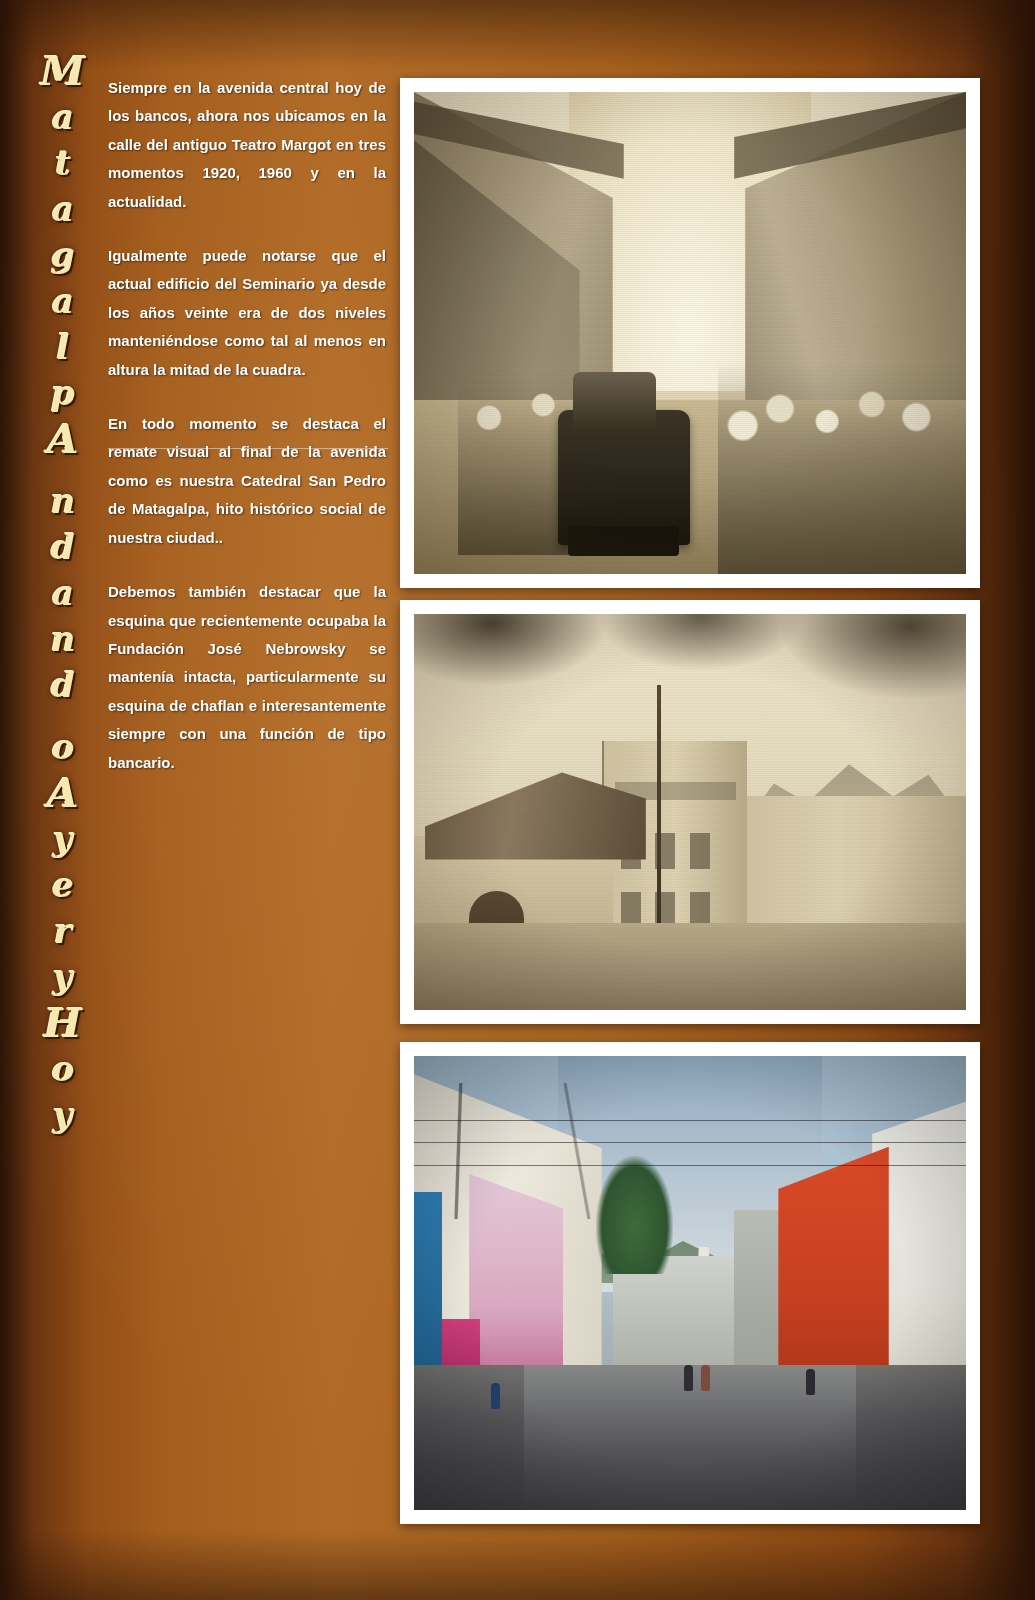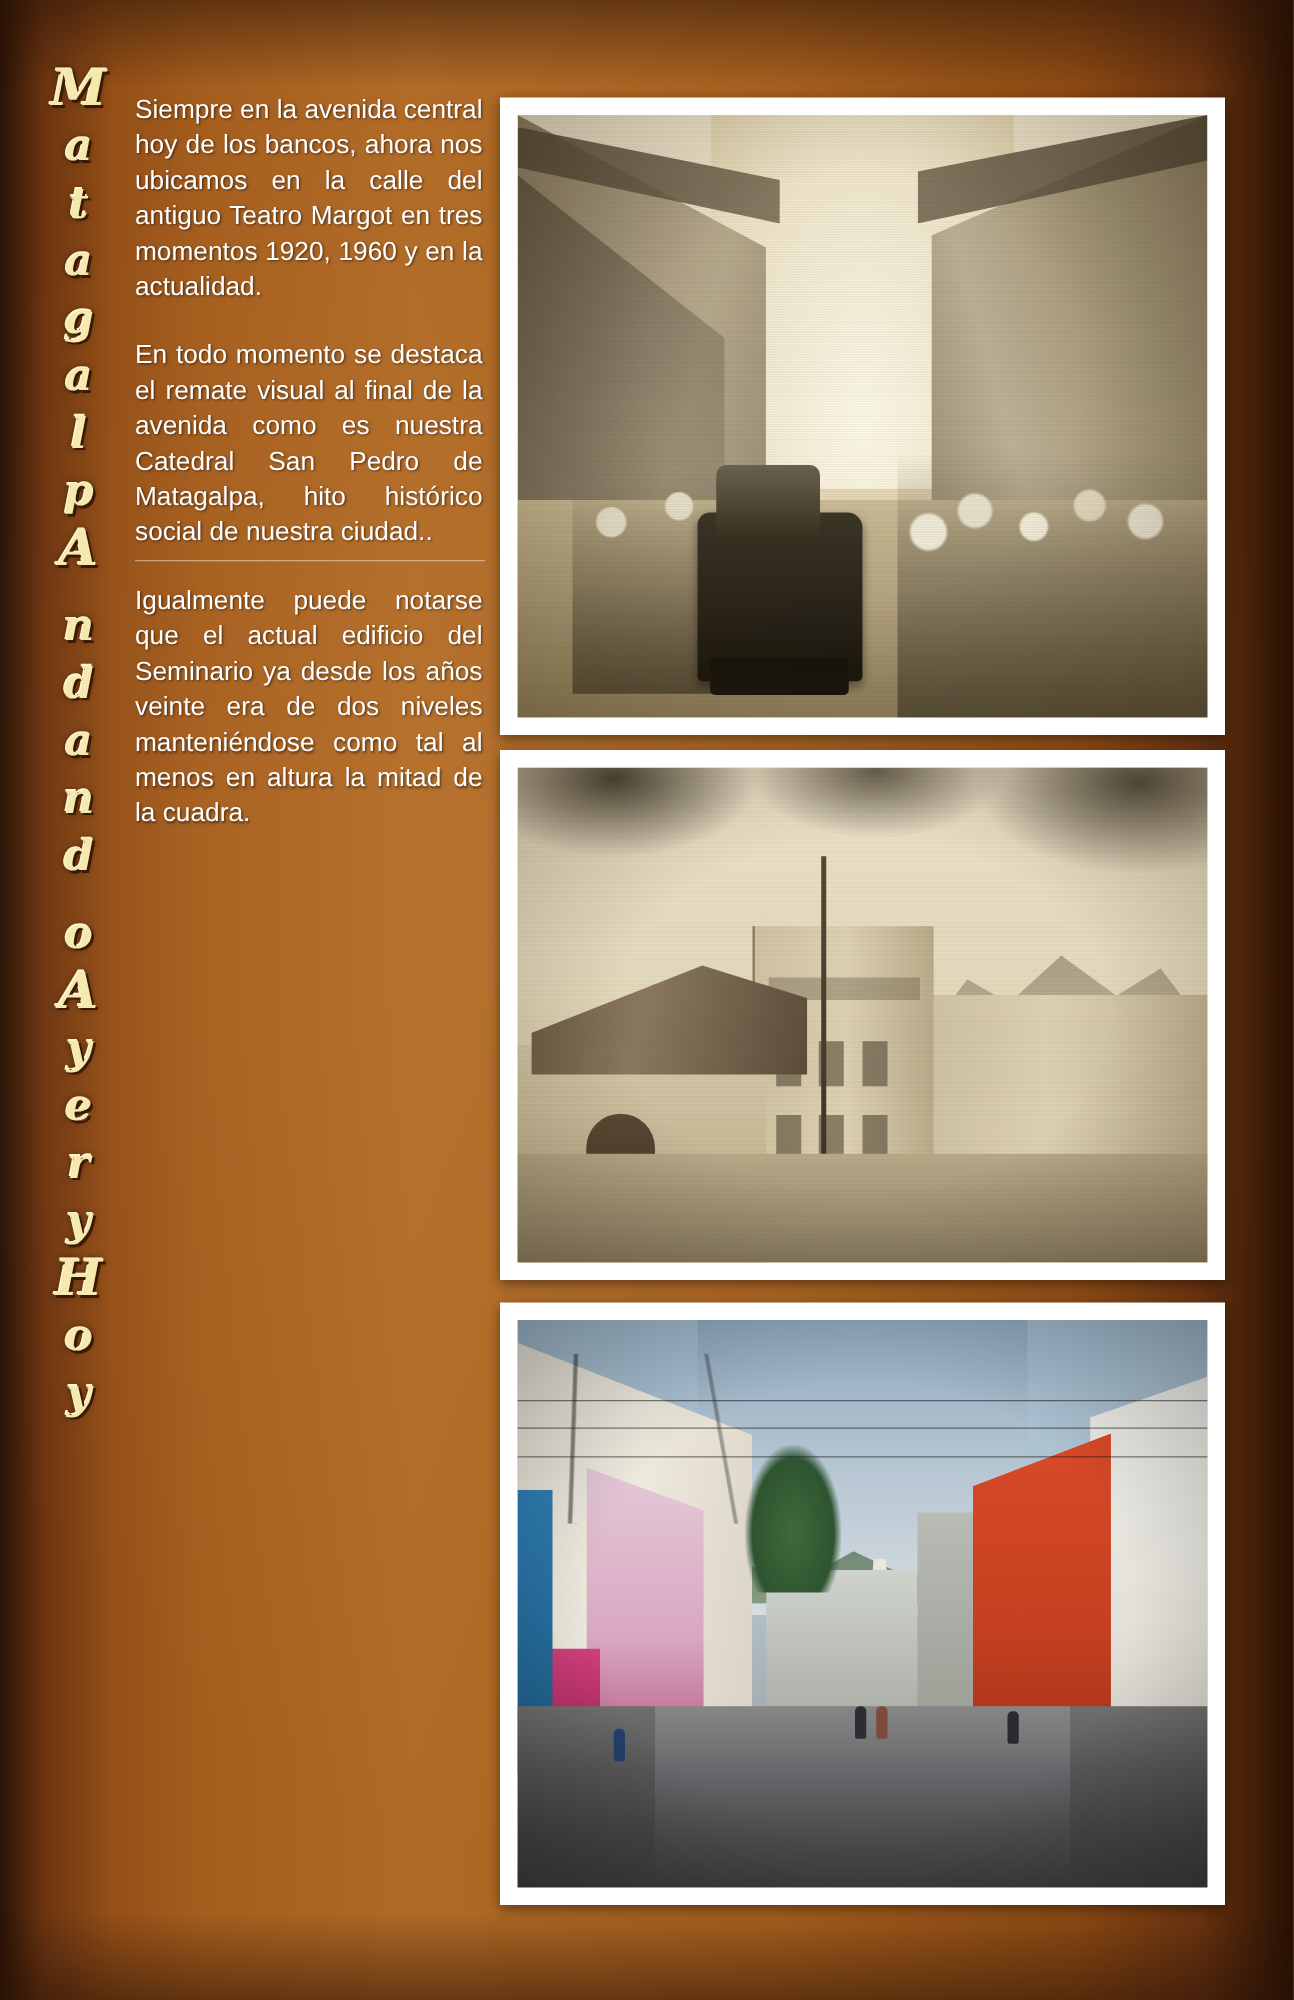--- a/index.html
+++ b/index.html
@@ -75,22 +75,22 @@
   
   .text-col {
     position: absolute;
     left: 108px;
     top: 74px;
     width: 278px;
   }
   .para {
     color: #ffffff;
     font-family: "Liberation Sans", sans-serif;
-    font-weight: normal;
-    font-size: 21px;
+    font-weight: bold;
+    font-size: 15px;
     line-height: 28.4px;
     text-align: justify;
     text-shadow: 1px 1px 2px rgba(0,0,0,0.55);
     margin: 0 0 26px 0;
   }
   .para-last { margin-bottom: 0; }
 
   
   .hairline {
     position: absolute;
@@ -379,22 +379,23 @@
     <div class="title-letter">e</div>
     <div class="title-letter">r</div>
     <div class="title-letter">y</div>
     <div class="title-letter big">H</div>
     <div class="title-letter">o</div>
     <div class="title-letter">y</div>
   </div>
 
   <div class="text-col">
     <p class="para">Siempre en la avenida central hoy de los bancos, ahora nos ubicamos en la calle del antiguo Teatro Margot en tres momentos 1920, 1960 y en la actualidad.</p>
+    <p class="para">Igualmente puede notarse que el actual edificio del Seminario ya desde los años veinte era de dos niveles manteniéndose como tal al menos en altura la mitad de la cuadra.</p>
     <p class="para">En todo momento se destaca el remate visual al final de la avenida como es nuestra Catedral San Pedro de Matagalpa, hito histórico social de nuestra ciudad..</p>
-    <p class="para">Igualmente puede notarse que el actual edificio del Seminario ya desde los años veinte era de dos niveles manteniéndose como tal al menos en altura la mitad de la cuadra.</p>
+    <p class="para">Debemos también destacar que la esquina que recientemente ocupaba la Fundación José Nebrowsky se mantenía intacta, particularmente su esquina de chaflan e interesantemente siempre con una función de tipo bancario.</p>
   </div>
   <div class="hairline"></div>
 
   <div class="photo" id="photo1">
     <div class="inner p1">
       <div class="sky"></div>
       <div class="bld-l"></div>
       <div class="bld-l2"></div>
       <div class="bld-r"></div>
       <div class="eave-l"></div>

